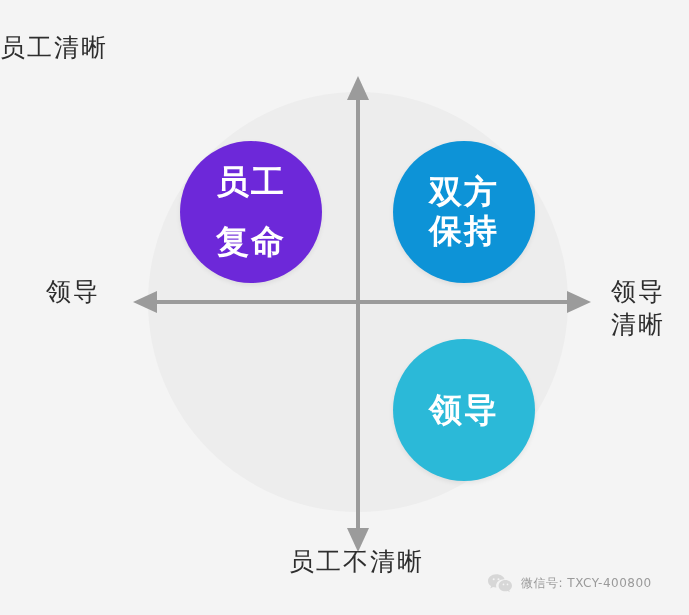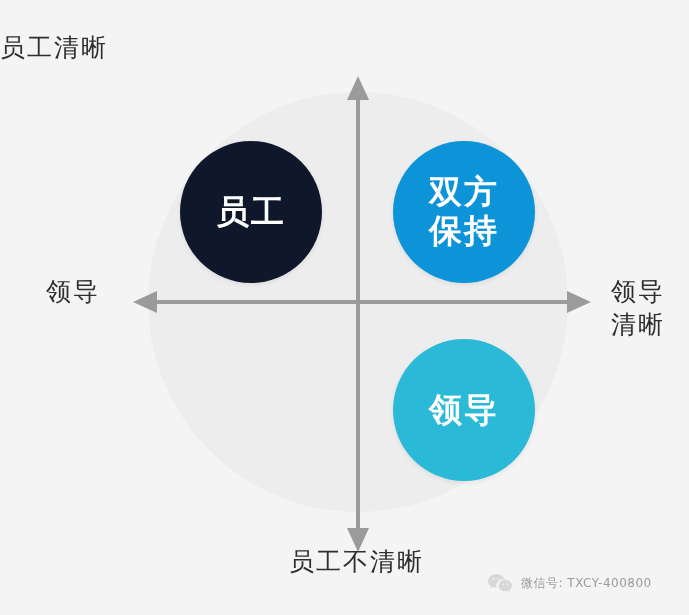--- a/index.html
+++ b/index.html
@@ -52,21 +52,21 @@
     justify-content: center;
     color: #ffffff;
     font-weight: bold;
     font-size: 33px;
     line-height: 1.18;
     letter-spacing: 2px;
     text-align: center;
     box-shadow: 0 2px 5px rgba(0,0,0,0.07);
   }
   .bubble span { display: block; }
-  .bubble.tl { left: 180px; top: 141px; background: #0f172a; gap: 21px; }
+  .bubble.tl { left: 180px; top: 141px; background: #6d28d9; gap: 21px; }
   .bubble.tr { left: 393px; top: 141px; background: #0d93d7; text-align: right; }
   .bubble.bl { left: 180px; top: 339px; background: #0d93d7; }
   .bubble.br { left: 393px; top: 339px; background: #2bb9d8; }
 
   
   .axis-label {
     position: absolute;
     color: #2e2e2e;
     font-size: 25px;
     line-height: 1.3;
@@ -144,20 +144,21 @@
     <span class="l2">领导</span>
   </div>
 
   <div class="axis-label right">
     <span class="l2">领导</span>
     <span class="l2">清晰</span>
   </div>
 
   <div class="bubble tl">
     <span>员工</span>
+    <span>复命</span>
   </div>
 
   <div class="bubble tr">
     <span>双方</span>
     <span>保持</span>
   </div>
 
 
   <div class="bubble br">
     <span>领导</span>

